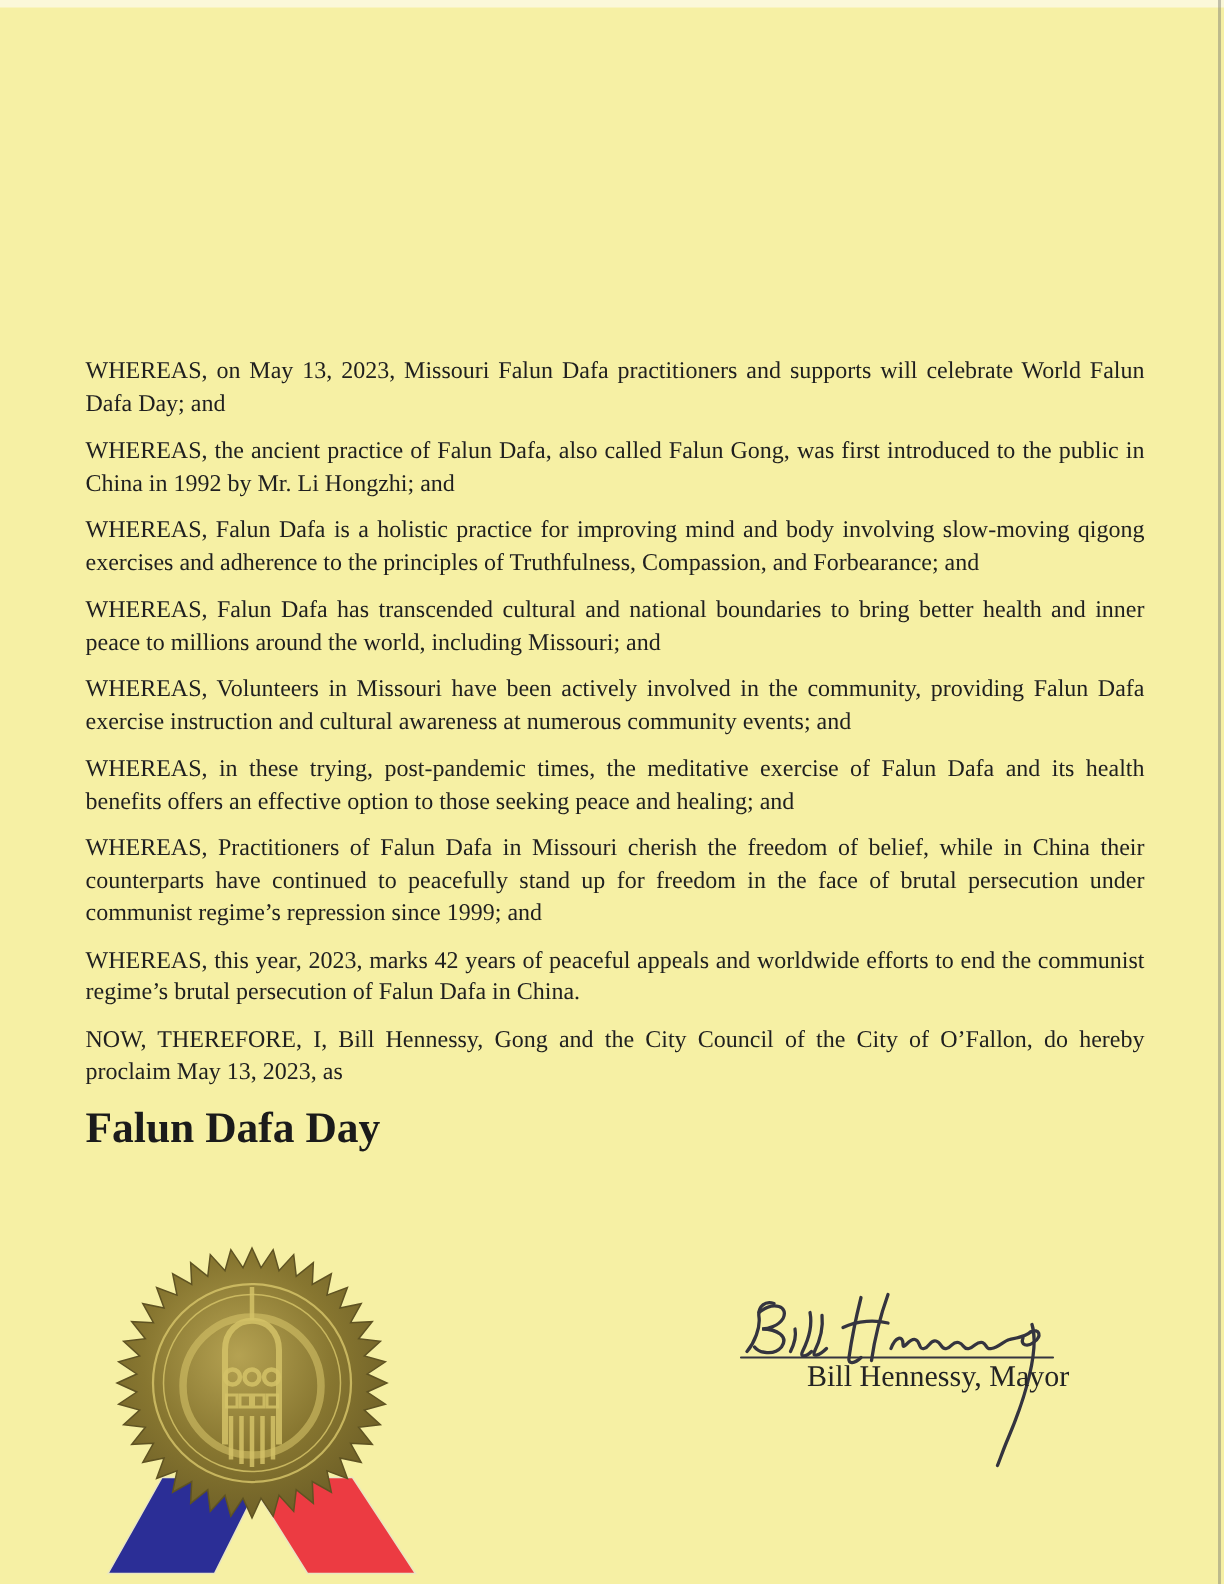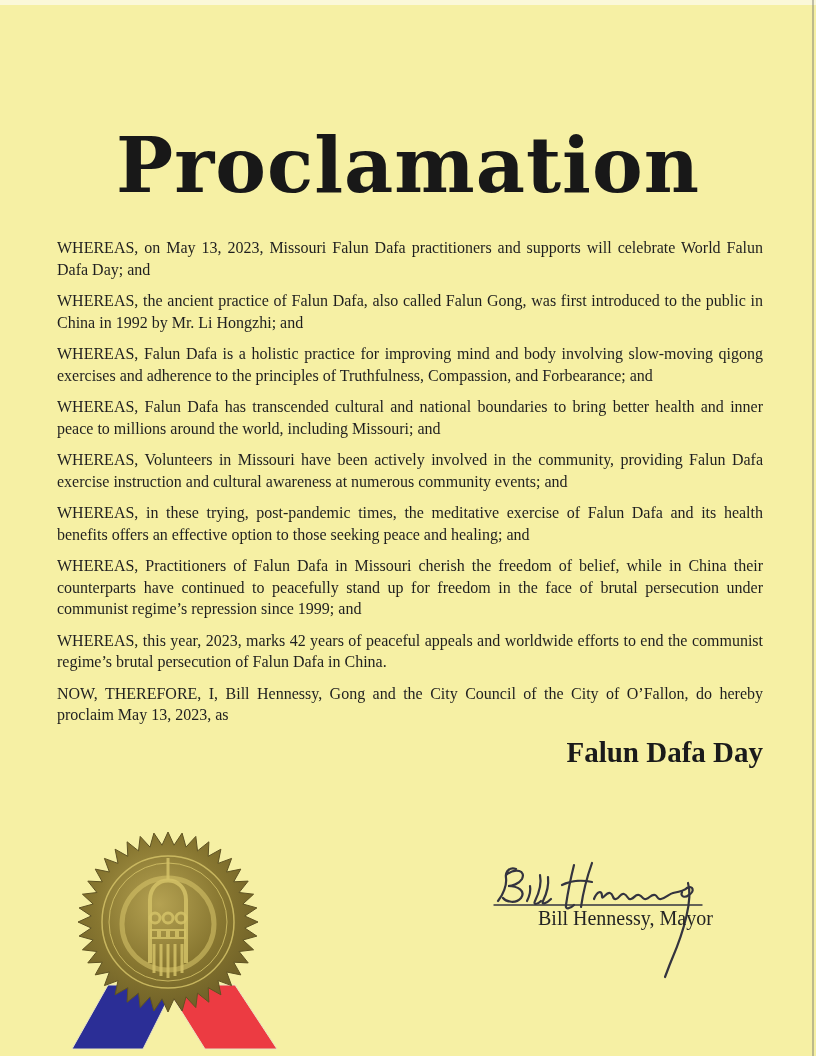--- a/index.html
+++ b/index.html
@@ -25,42 +25,41 @@
     position:absolute;top:237px;left:57px;width:706px;
   }
   .body-col p{
     margin:0 0 10px 0;
     font-size:16px;line-height:21.5px;
     text-align:justify;
   }
   .body-col p b{font-weight:normal;}
   .day-heading{
     margin:10px 0 14px 0;
-    text-align:right;
+    text-align:left;
     font-size:29px;line-height:32px;font-weight:bold;
     color:#1b1b1b;
   }
   .seal-wrap{position:absolute;left:60px;top:828px;width:230px;height:222px;}
   .sig-block{position:absolute;left:488px;top:855px;width:224px;height:125px;}
   .sig-svg{position:absolute;left:0;top:0;}
   .sig-typed{
     position:absolute;left:50px;top:52px;
     font-size:20px;line-height:22px;color:#242424;
     white-space:nowrap;
   }
 </style>
 </head>
 <body>
 
 <div class="page">
 
   <div class="scan-top"></div>
   <div class="scan-right"></div>
 
-  <h1 class="title">Proclamation</h1>
 
   <main class="body-col">
     <p><b>WHEREAS,</b><span> on May 13, 2023, Missouri Falun Dafa practitioners and supports will celebrate World Falun Dafa Day; and</span></p>
     <p><b>WHEREAS,</b><span> the ancient practice of Falun Dafa, also called Falun Gong, was first introduced to the public in China in 1992 by Mr. Li Hongzhi; and</span></p>
     <p><b>WHEREAS,</b><span> Falun Dafa is a holistic practice for improving mind and body involving slow-moving qigong exercises and adherence to the principles of Truthfulness, Compassion, and Forbearance; and</span></p>
     <p><b>WHEREAS,</b><span> Falun Dafa has transcended cultural and national boundaries to bring better health and inner peace to millions around the world, including Missouri; and</span></p>
     <p><b>WHEREAS,</b><span> Volunteers in Missouri have been actively involved in the community, providing Falun Dafa exercise instruction and cultural awareness at numerous community events; and</span></p>
     <p><b>WHEREAS,</b><span> in these trying, post-pandemic times, the meditative exercise of Falun Dafa and its health benefits offers an effective option to those seeking peace and healing; and</span></p>
     <p><b>WHEREAS,</b><span> Practitioners of Falun Dafa in Missouri cherish the freedom of belief, while in China their counterparts have continued to peacefully stand up for freedom in the face of brutal persecution under communist regime’s repression since 1999; and</span></p>
     <p><b>WHEREAS,</b><span> this year, 2023, marks 42 years of peaceful appeals and worldwide efforts to end the communist regime’s brutal persecution of Falun Dafa in China.</span></p>

